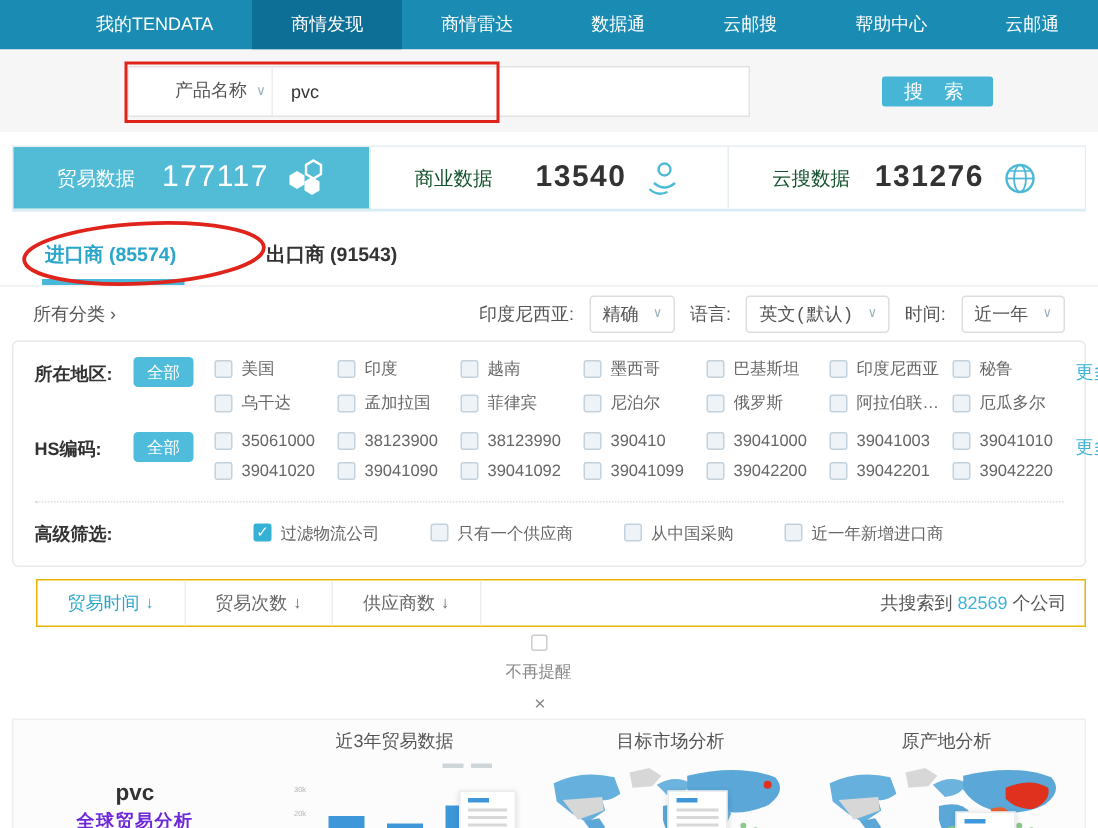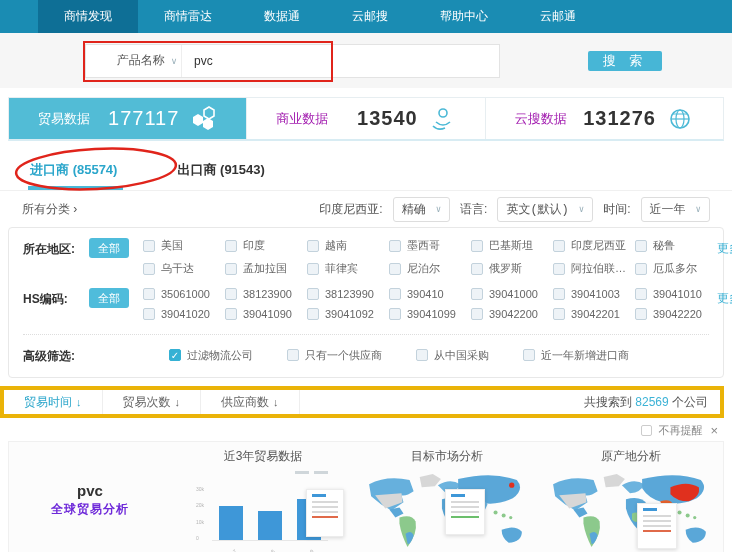--- a/index.html
+++ b/index.html
@@ -16,21 +16,21 @@
   .search-cat { width:96px; height:100%; display:flex; align-items:center; justify-content:center; gap:6px; font-size:12px; color:#555; border-right:1px solid #eee; cursor:pointer;padding-left:27px; }
   .chev { color:#9ab0ba; font-size:9px; }
   .search-input { flex:1; height:100%; border:none; outline:none; font-size:12px; color:#333; padding-left:12px; background:transparent; }
   .anno-rect { position:absolute; left:-3px; top:-4px; width:250px; height:41px; border:2px solid #e0241b; pointer-events:none; z-index:6; }
   .search-btn { margin-left:88px; width:74px; height:20px; background:#47b6d6; color:#fff; border:none; font-size:13px; letter-spacing:5px; border-radius:2px; cursor:pointer; }
 
   
   .stats { margin:9px 8px 0 8px; height:44px; display:flex; border:1px solid #e7eef1; border-bottom:2px solid #d8ecf3; }
   .stat { flex:1; display:flex; align-items:center; padding:0 29px; gap:10px; border-right:1px solid #e7eef1; background:#fff; cursor:pointer; }
   .stat:last-child { border-right:none; }
-  .stat .s-label { font-size:13px; color:#a21caf; }
+  .stat .s-label { font-size:13px; color:#14532d; }
   .stat .s-value { font-size:20px; color:#333; margin-left:auto; font-weight:bold; letter-spacing:1px;}
   .stat.active { background:#52bcd6; }
   .stat.active .s-label, .stat.active .s-value { color:#fff; font-weight:normal; }
   .s-icon { width:28px; height:26px; flex:0 0 auto; }
 
   
   .tabs { height:42px; display:flex; align-items:center; padding-left:30px; border-bottom:1px solid #f0f0f0; position:relative; margin-top:8px; }
   .tab { font-size:13px; color:#333; margin-right:60px; cursor:pointer; font-weight:bold; position:relative; height:100%; display:flex; align-items:center; }
   .tab.active { color:#2ba6cb; }
   .tab.active:after { content:""; position:absolute; left:-2px; right:-6px; bottom:0; height:4px; background:#49b8d8; }
@@ -53,29 +53,29 @@
   .cb { display:flex; align-items:center; gap:6px; width:82px; cursor:pointer; flex:0 0 auto; }
   .cb .box { width:12px; height:12px; border:1px solid #c3d2dc; background:#eef3f7; border-radius:2px; flex:0 0 auto; }
   .cb .box.checked { background:#35b1d4; border-color:#35b1d4; color:#fff; font-size:10px; line-height:11px; text-align:center; }
   .cb .cl { font-size:11px; color:#666; white-space:nowrap; overflow:hidden; text-overflow:ellipsis; max-width:66px; }
   .more-link { margin-left:auto; font-size:12px; color:#3db3d6; cursor:pointer; white-space:nowrap; padding-top:2px; }
   .dotted { border-top:1px dotted #ddd; margin:6px 0 10px 0; }
   .adv .cb { width:auto; margin-right:34px; }
   .adv .cb .cl { max-width:none; }
 
   
-  .sort-bar { margin:8px 8px 0 0; border:4px solid #eab308; height:32px; display:flex; align-items:center; }
+  .sort-bar { margin:8px 8px 0 24px; border:1px solid #eab308; height:32px; display:flex; align-items:center; }
   .sort-item { padding:0 20px; font-size:12px; color:#666; border-right:1px solid #eee; height:100%; display:flex; align-items:center; gap:4px; cursor:pointer; }
   .sort-item.active { color:#2ba6cb; }
   .arrow-down { font-size:11px; }
   .result { margin-left:auto; padding-right:12px; font-size:12px; color:#555; }
   .result b { color:#3db3d6; font-weight:normal; }
 
   
-  .dismiss { display:flex; justify-content:flex-end; align-items:center; gap:6px; padding:5px 14px 3px 0; }
+  .dismiss { display:flex; justify-content:flex-end; align-items:center; gap:6px; padding:5px 14px 3px 0;flex-direction:column; }
   .dismiss .box { width:11px; height:11px; border:1px solid #ccc; background:#fff; border-radius:2px; cursor:pointer; }
   .dismiss .dl { font-size:11px; color:#888; }
   .dismiss .dx { font-size:13px; color:#888; cursor:pointer; margin-left:2px; }
 
   
   .panel { margin:0 8px; background:#fcfcfc; border:1px solid #f0f0f0; height:118px; display:flex; position:relative; }
   .p-title { width:162px; display:flex; flex-direction:column; justify-content:center; align-items:center; gap:2px; }
   .p-product { font-size:15px; font-weight:bold; color:#333; }
   .p-name { font-size:12px; font-weight:bold; color:#6d28d9; letter-spacing:1px; }
   .p-sec { flex:1; position:relative; padding-top:6px; }
@@ -97,20 +97,21 @@
   .tooltip .t-red { background:#e06a4a; }
   .tooltip .t-green { background:#6cbf6c; }
   .chart .tooltip { right:-16px; top:14px; width:38px; height:48px; }
   .map-wrap { position:relative; width:172px; margin:6px auto 0 auto; }
   .map-tip { width:40px; height:46px; }
 </style>
 </head>
 <body>
 
 <div class="nav">
+  <div class="nav-item">我的TENDATA</div>
   <div class="nav-item active">商情发现</div>
   <div class="nav-item">商情雷达</div>
   <div class="nav-item">数据通</div>
   <div class="nav-item">云邮搜</div>
   <div class="nav-item">帮助中心</div>
   <div class="nav-item">云邮通</div>
 </div>
 
 <div class="search-row">
   <div class="search-box">

